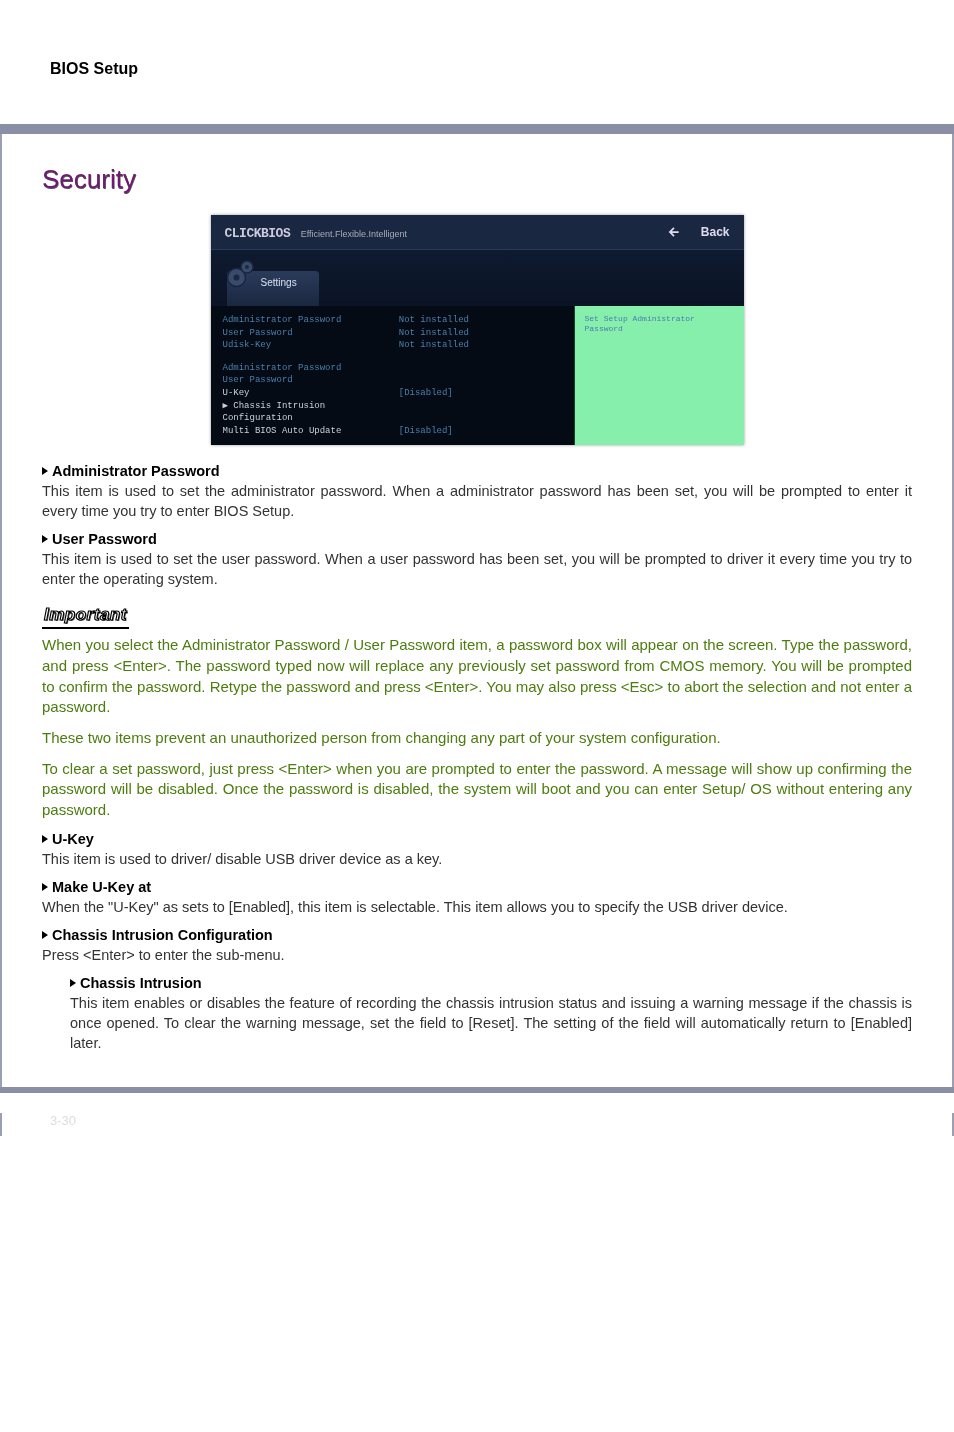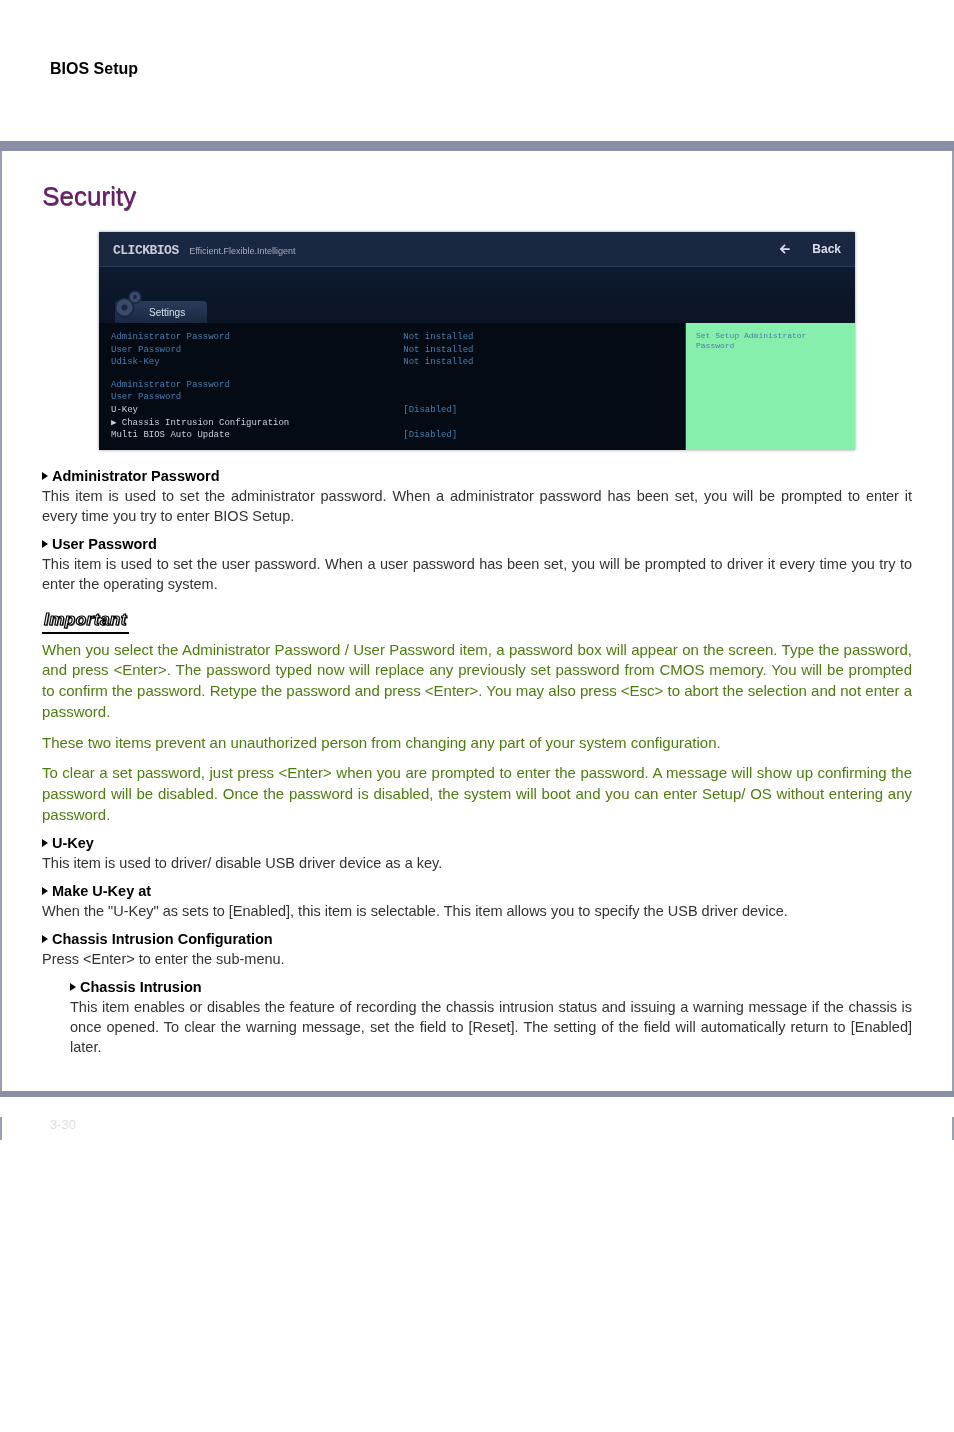--- a/index.html
+++ b/index.html
@@ -10,41 +10,41 @@
     margin: 0 auto;
     color: #333;
   }
   .page {
     padding: 60px 50px 40px 50px;
   }
   .page-header {
     font-weight: bold;
     font-size: 16px;
     color: #000;
-    margin-bottom: 23px;
+    margin-bottom: 6px;
   }
   .header-rule {
     height: 10px;
     background: #8a8fa5;
     margin-bottom: 0;
   }
   .content-wrap {
     border-left: 2px solid #9a9fb5;
     border-right: 2px solid #9a9fb5;
     padding: 30px 40px 30px 40px;
   }
   .section-title {
     font-size: 26px;
     color: #701a75;
     margin-bottom: 20px;
     font-weight: normal;
     text-shadow: 0.5px 0.5px 0 #555;
   }
   .bios-screenshot {
-    width: 756px;
+    width: 533px;
     margin: 0 auto 18px auto;
     background: #0a1220;
     border-radius: 0;
     overflow: hidden;
     box-shadow: 0 0 3px rgba(0,0,0,0.4);
   }
   .bios-top {
     background: #1a2740;
     padding: 8px 14px;
     display: flex;
@@ -78,21 +78,21 @@
     padding: 4px 0 2px 0;
     height: 56px;
     position: relative;
   }
   .bios-tab {
     position: absolute;
     left: 16px;
     bottom: 0;
     background: linear-gradient(180deg,#2a3b5a,#1a2740);
     border-radius: 4px 4px 0 0;
-    padding: 6px 22px 5px 34px;
+    padding: 6px 22px 18px 34px;
     font-size: 10px;
     color: #d8e0ef;
     display: flex;
     align-items: flex-end;
     gap: 8px;
   }
   .bios-tab-icon {
     position: absolute;
     left: -4px;
     top: -16px;

